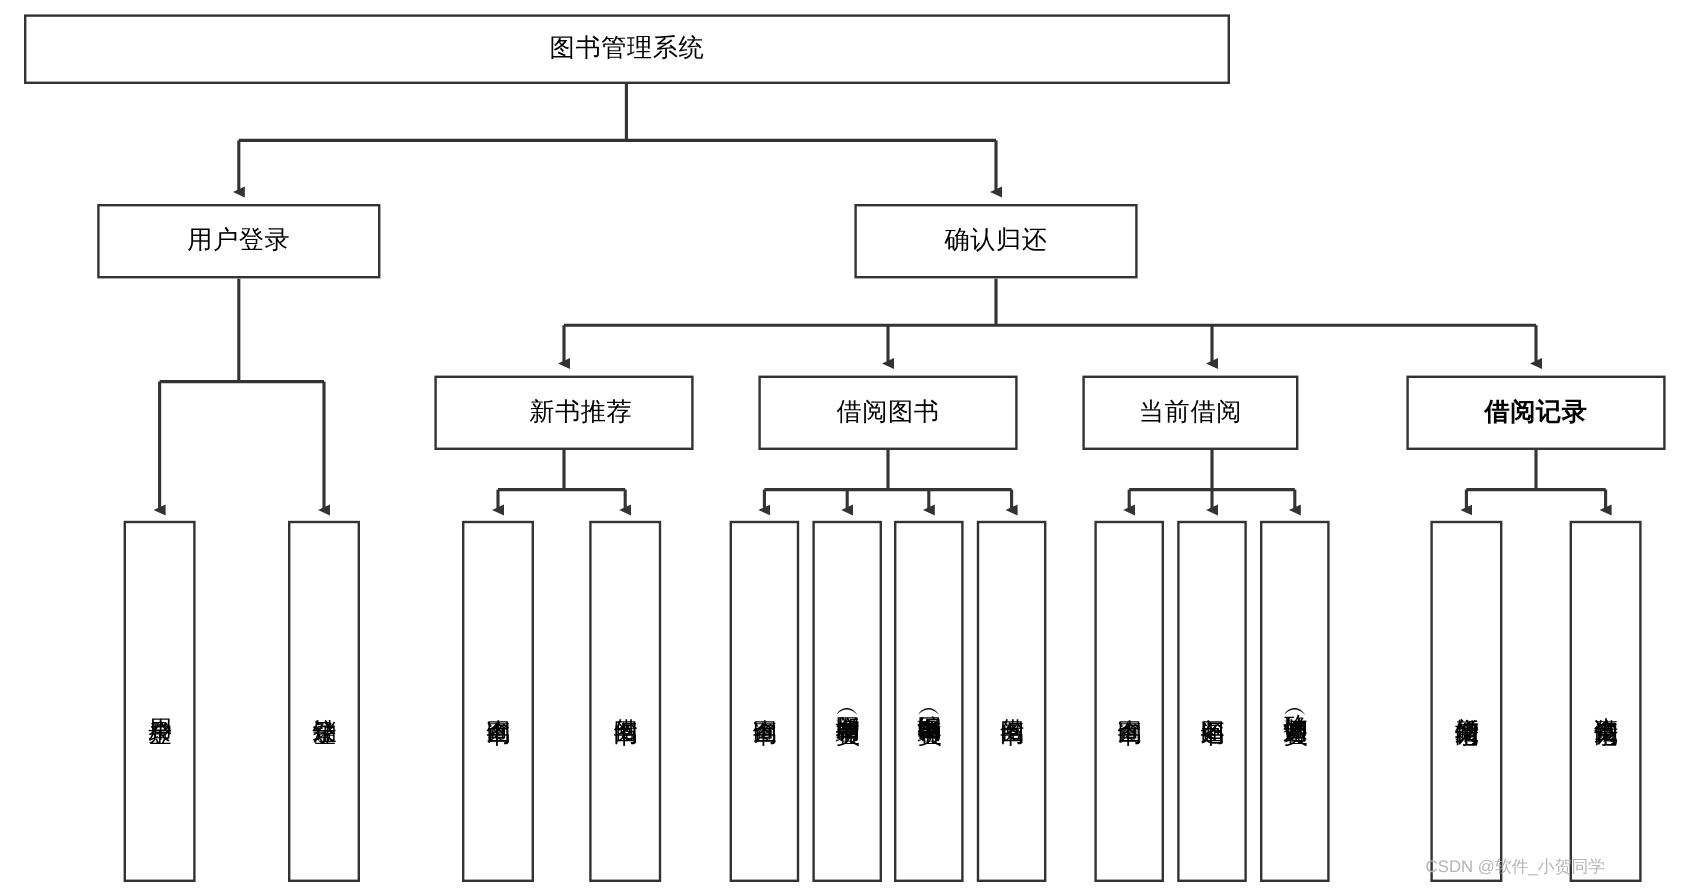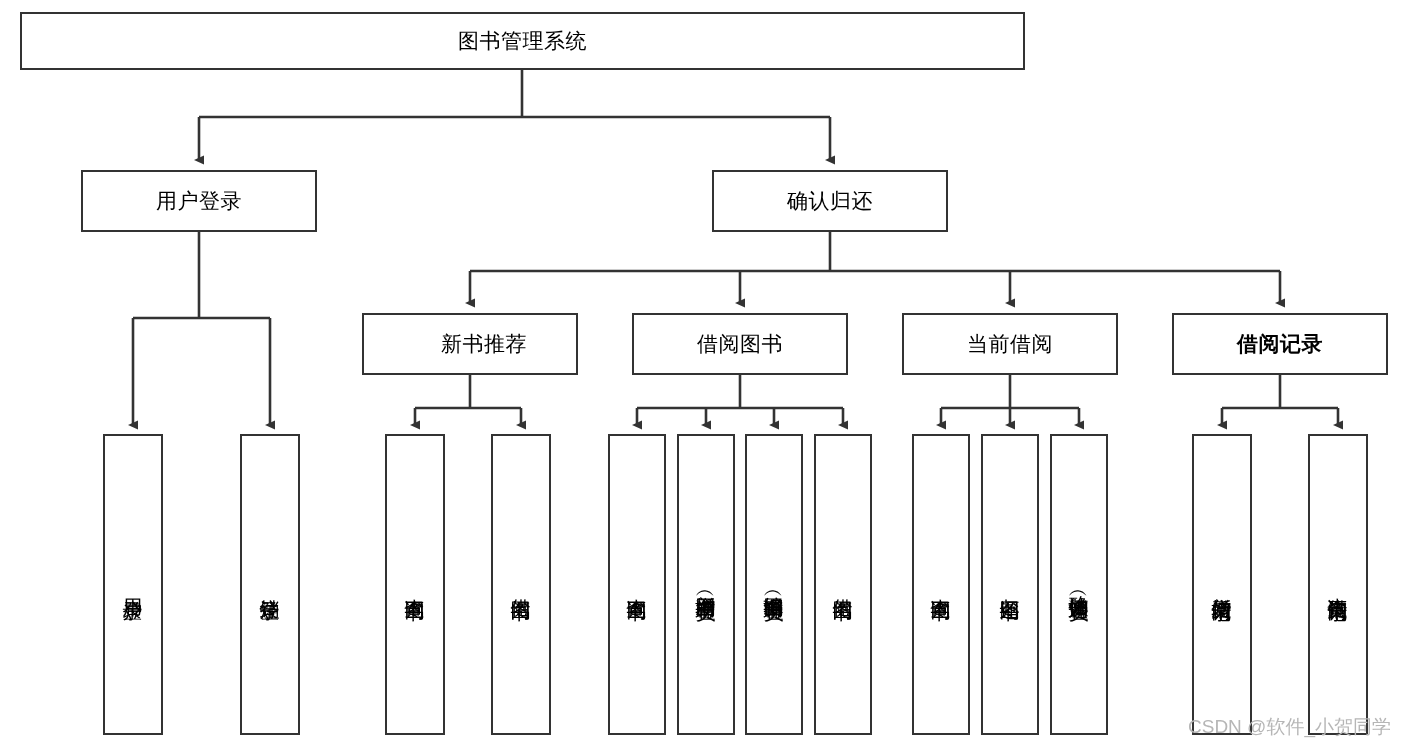--- a/index.html
+++ b/index.html
@@ -48,21 +48,21 @@
     writing-mode: vertical-rl;
     text-orientation: upright;
     font-size: 20px;
     line-height: 1.3;
     letter-spacing: 1px;
   }
   .watermark {
     position: absolute;
     left: 1188px;
     top: 714px;
-    font-size: 19px;
+    font-size: 14px;
     color: #b6b6b6;
     white-space: nowrap;
     font-family: "Liberation Sans", "DejaVu Sans", sans-serif;
   }
 </style>
 </head>
 <body>
 
 <div id="diagram-root">
 
@@ -126,21 +126,21 @@
   <div class="node-box" style="left:712px; top:170px; width:236px; height:62px;">
     <span class="node-label">确认归还</span>
   </div>
 
   <div class="node-box" style="left:362px; top:313px; width:216px; height:62px;padding-left:28px;">
     <span class="node-label">新书推荐</span>
   </div>
   <div class="node-box" style="left:632px; top:313px; width:216px; height:62px;">
     <span class="node-label">借阅图书</span>
   </div>
-  <div class="node-box" style="left:902px; top:313px; width:216px; height:62px;">
+  <div class="node-box" style="left:902px; top:313px; width:180px; height:62px;">
     <span class="node-label">当前借阅</span>
   </div>
   <div class="node-box" style="left:1172px; top:313px; width:216px; height:62px;font-weight:bold;">
     <span class="node-label">借阅记录</span>
   </div>
 
   <div class="node-box vertical" style="left:103px; top:434px; width:60px; height:301px;">
     <span class="node-label">用户登录</span>
   </div>
   <div class="node-box vertical" style="left:240px; top:434px; width:60px; height:301px;">

